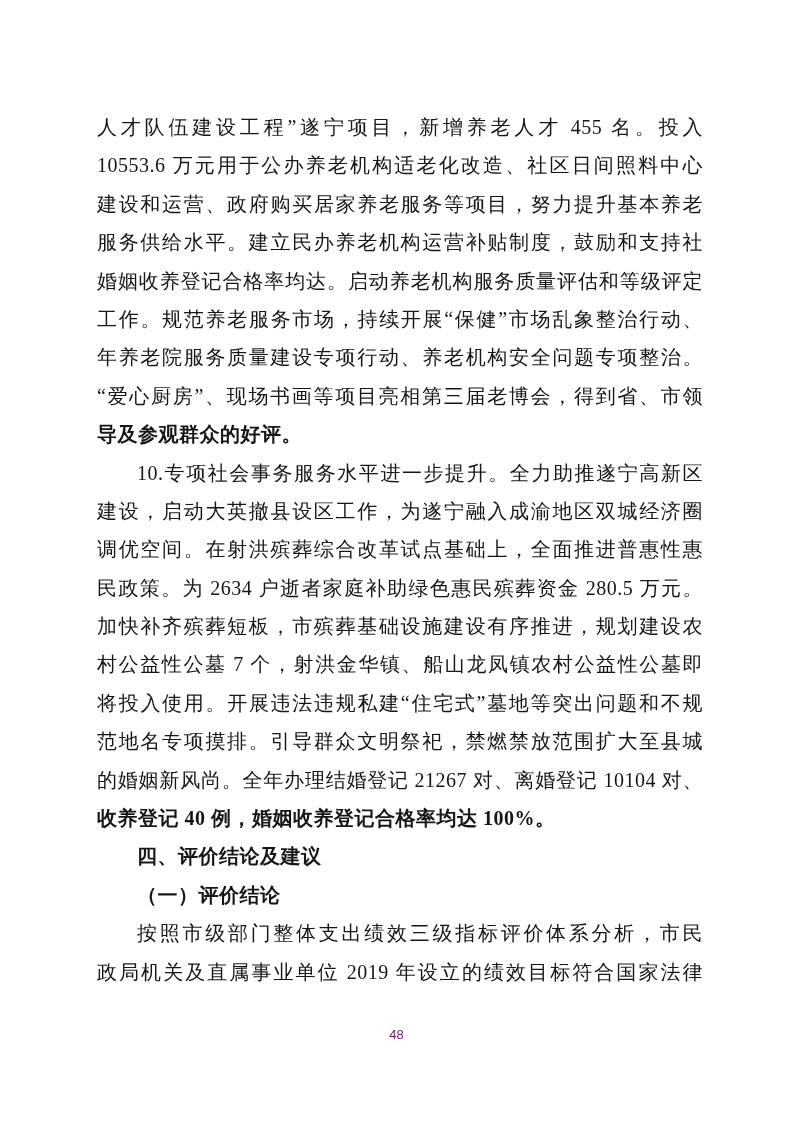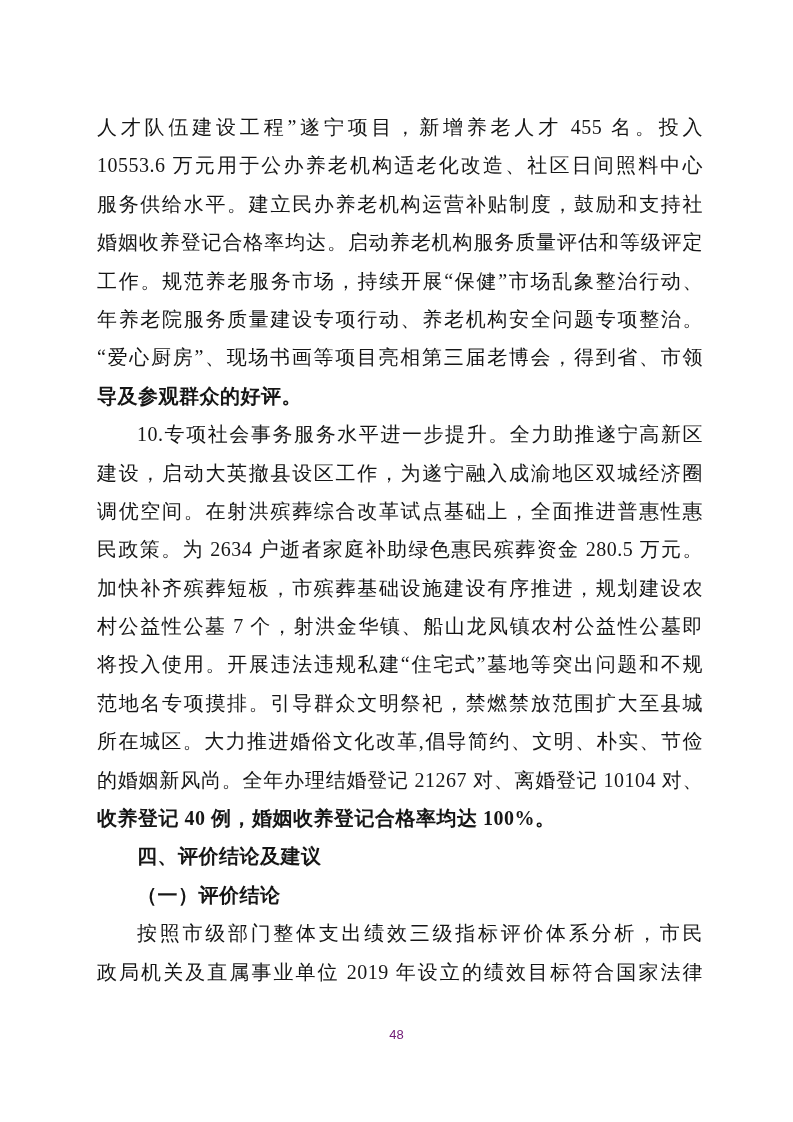--- a/index.html
+++ b/index.html
@@ -57,38 +57,38 @@
 </style>
 </head>
 <body>
 
 <div class="page">
   <div class="text-block">
 
     <div class="para">
       <div class="line just">人才队伍建设工程”遂宁项目，新增养老人才 455 名。投入</div>
       <div class="line just">10553.6 万元用于公办养老机构适老化改造、社区日间照料中心</div>
+      <div class="line just">建设和运营、政府购买居家养老服务等项目，努力提升基本养老</div>
       <div class="line just">服务供给水平。建立民办养老机构运营补贴制度，鼓励和支持社</div>
       <div class="line just">婚姻收养登记合格率均达。启动养老机构服务质量评估和等级评定</div>
       <div class="line just">工作。规范养老服务市场，持续开展“保健”市场乱象整治行动、2019</div>
       <div class="line just">年养老院服务质量建设专项行动、养老机构安全问题专项整治。</div>
       <div class="line just">“爱心厨房”、现场书画等项目亮相第三届老博会，得到省、市领</div>
       <div class="line end">导及参观群众的好评。</div>
     </div>
 
     <div class="para">
       <div class="line just indent">10.专项社会事务服务水平进一步提升。全力助推遂宁高新区</div>
       <div class="line just">建设，启动大英撤县设区工作，为遂宁融入成渝地区双城经济圈</div>
       <div class="line just">调优空间。在射洪殡葬综合改革试点基础上，全面推进普惠性惠</div>
       <div class="line just">民政策。为 2634 户逝者家庭补助绿色惠民殡葬资金 280.5 万元。</div>
       <div class="line just">加快补齐殡葬短板，市殡葬基础设施建设有序推进，规划建设农</div>
       <div class="line just">村公益性公墓 7 个，射洪金华镇、船山龙凤镇农村公益性公墓即</div>
       <div class="line just">将投入使用。开展违法违规私建“住宅式”墓地等突出问题和不规</div>
       <div class="line just">范地名专项摸排。引导群众文明祭祀，禁燃禁放范围扩大至县城</div>
-      <div class="line just">所在城区。大力推进婚俗文化改革,倡导简约、文明、朴实、节俭</div>
       <div class="line just">的婚姻新风尚。全年办理结婚登记 21267 对、离婚登记 10104 对、</div>
       <div class="line end">收养登记 40 例，婚姻收养登记合格率均达 100%。</div>
     </div>
 
     <div class="line heading">四、评价结论及建议</div>
     <div class="line heading">（一）评价结论</div>
 
     <div class="para">
       <div class="line just indent">按照市级部门整体支出绩效三级指标评价体系分析，市民</div>
       <div class="line just">政局机关及直属事业单位 2019 年设立的绩效目标符合国家法律</div>

